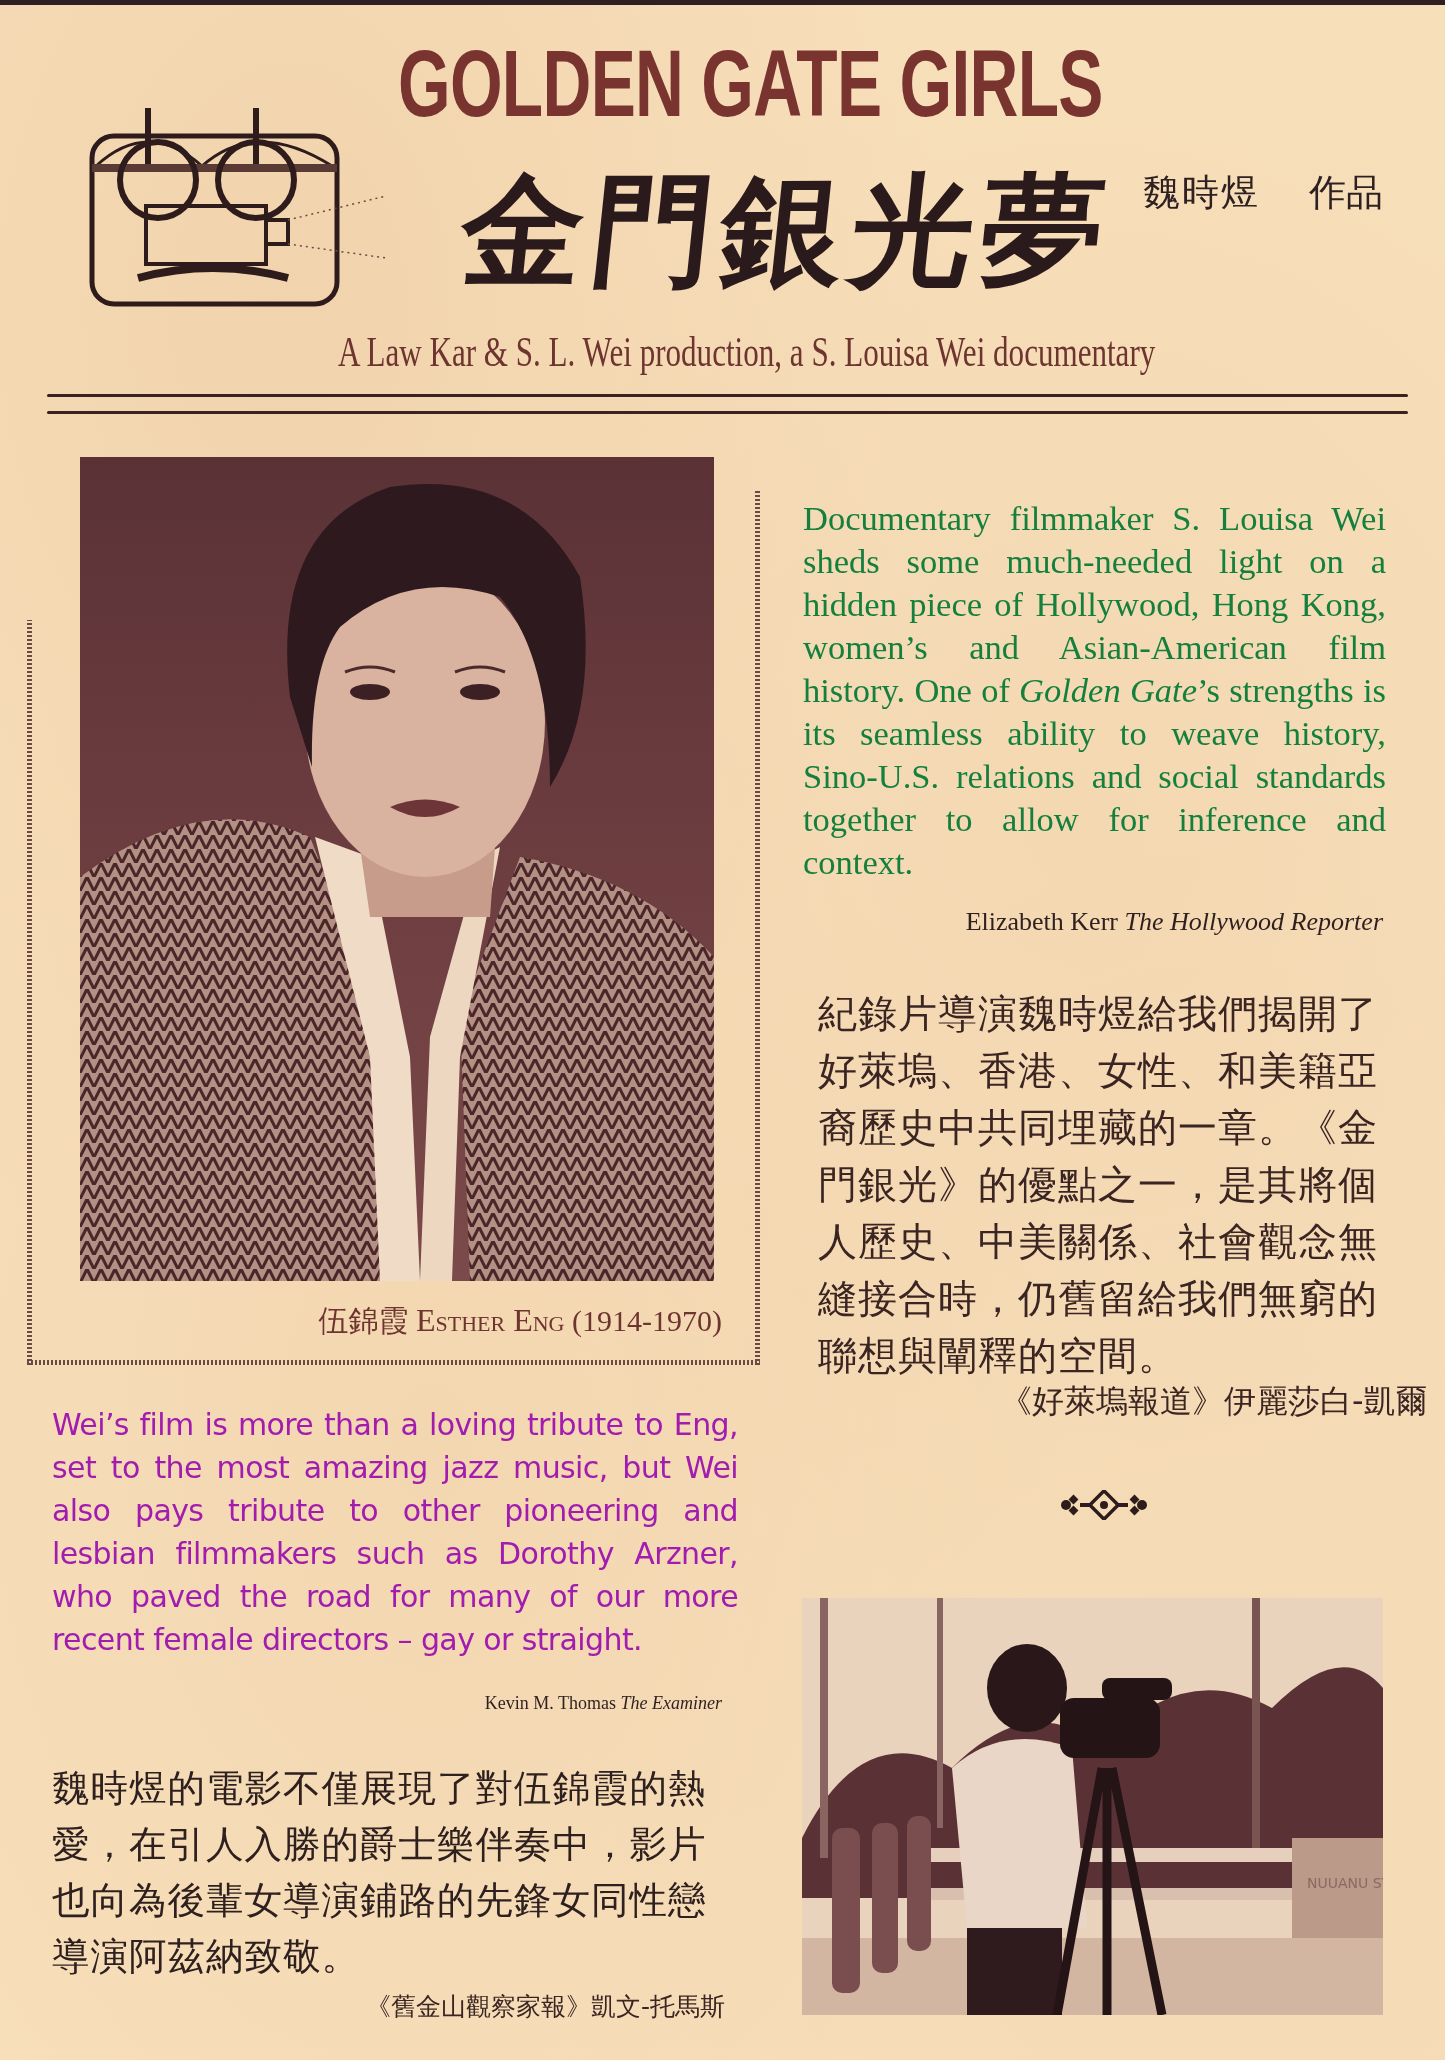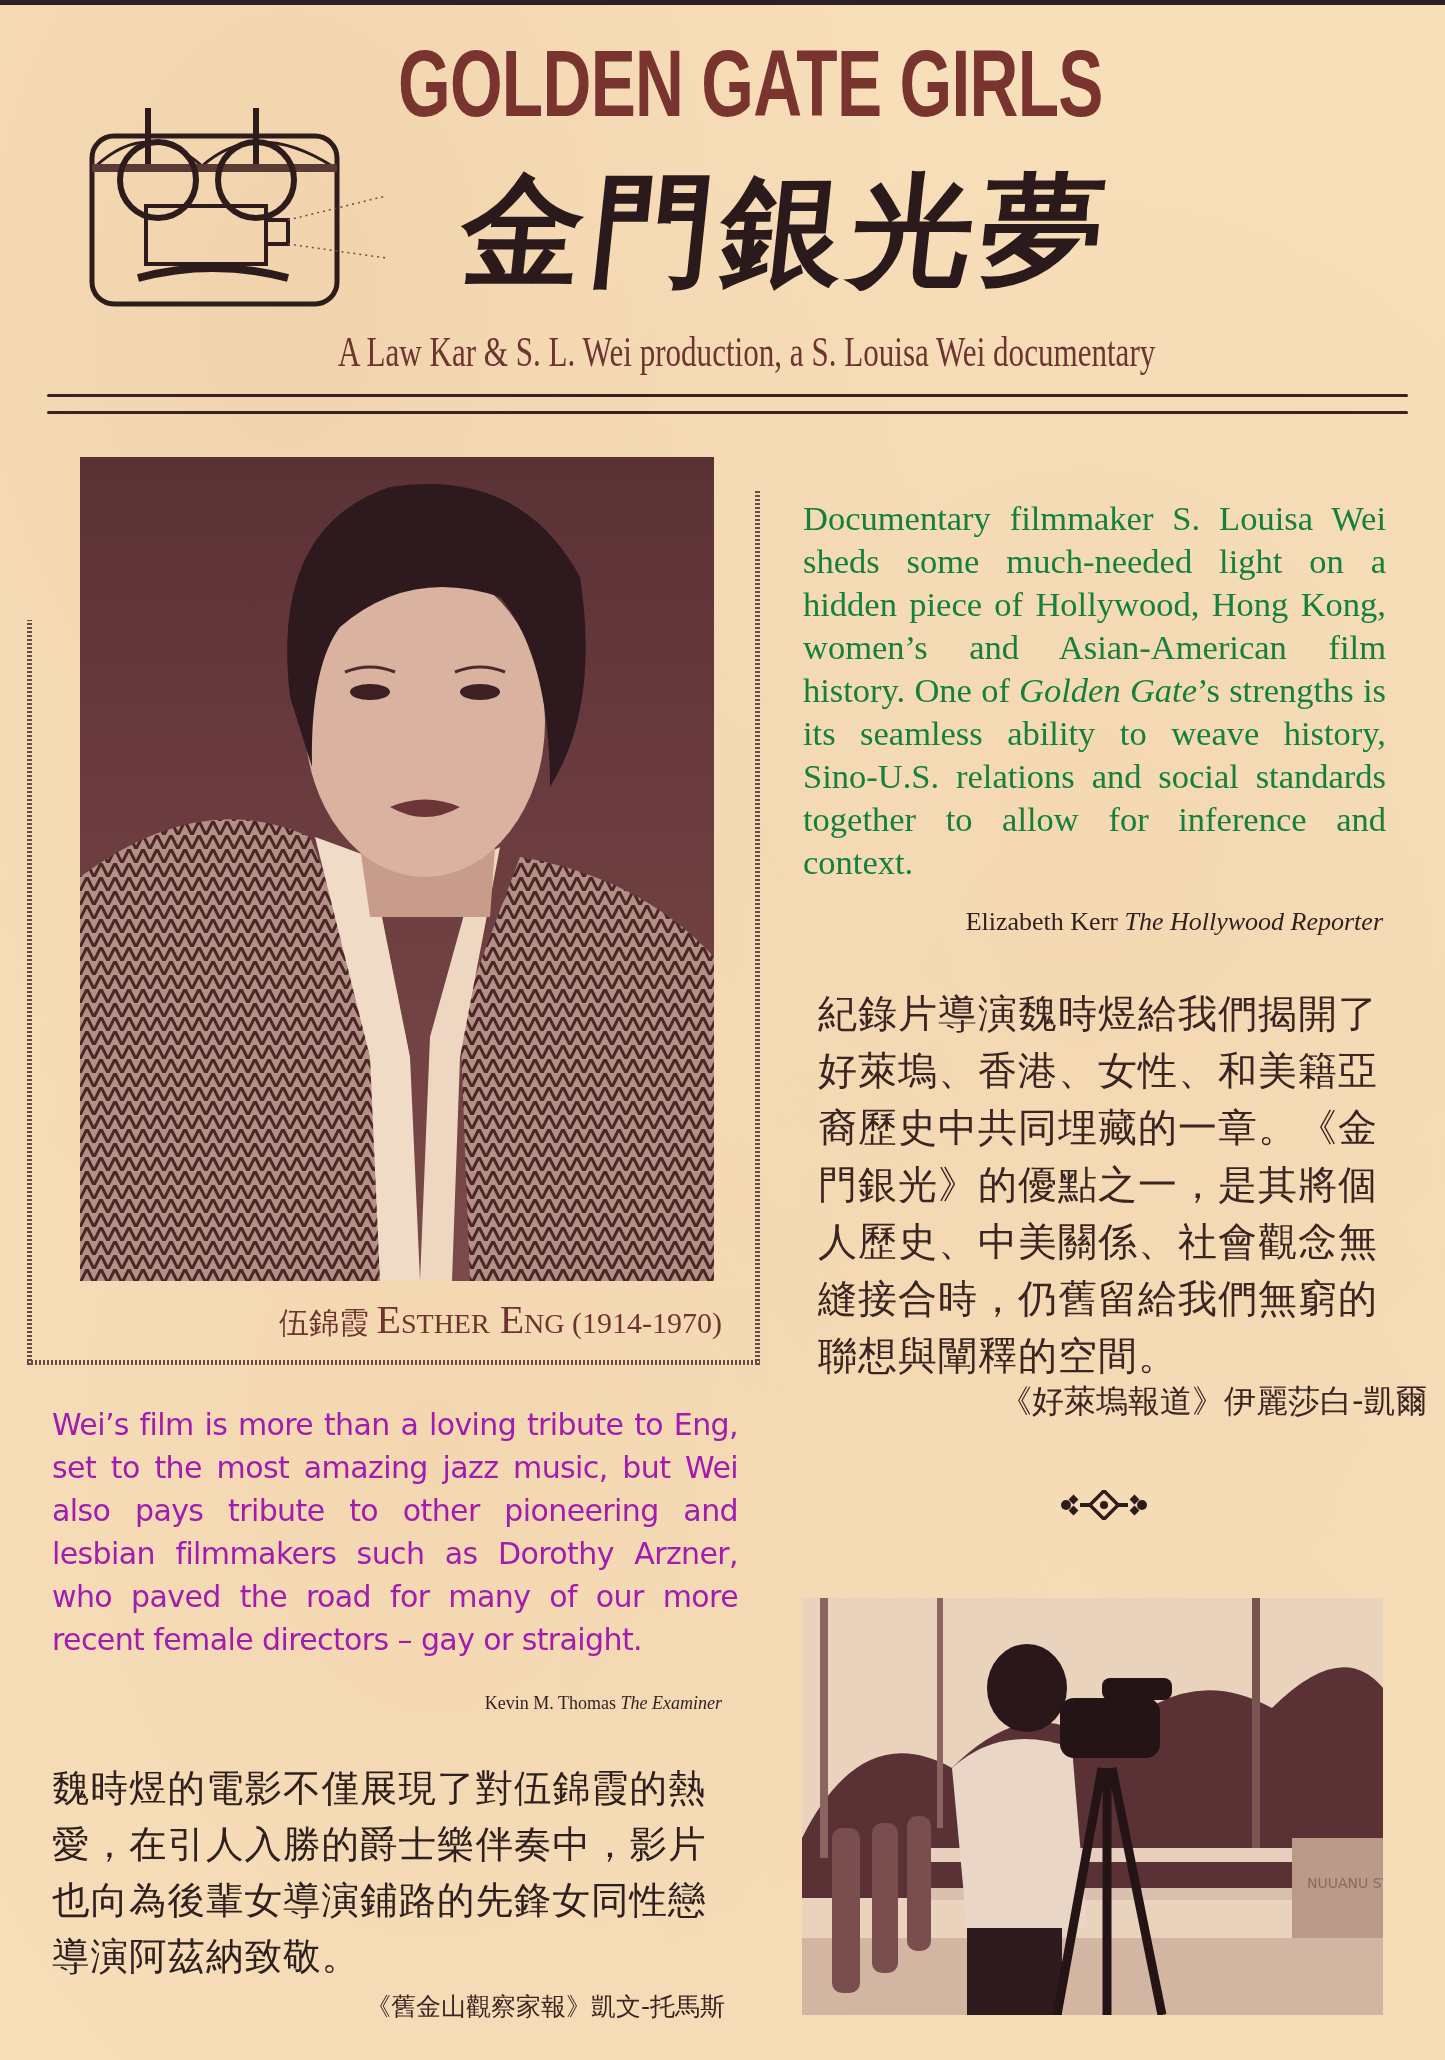--- a/index.html
+++ b/index.html
@@ -48,21 +48,21 @@
   .frame .edge-r{position:absolute;right:0;top:20px;bottom:0;width:5px;
     background:repeating-linear-gradient(0deg,#6b4a45 0 2px,transparent 2px 4px);}
   .frame .edge-b{position:absolute;left:0;right:0;bottom:0;height:5px;
     background:repeating-linear-gradient(90deg,#6b4a45 0 2px,transparent 2px 4px);}
   .portrait{
     left:80px;top:457px;width:634px;height:824px;overflow:hidden;
     background:linear-gradient(180deg,#5a3236 0%,#6a3b3e 40%,#7b4a4a 100%);
   }
   .caption{left:262px;top:1298px;width:460px;text-align:right;
     font-family:"Liberation Serif", serif;font-size:30px;line-height:44px;color:#6e3430;white-space:nowrap;}
-  .caption .sc{font-variant:small-caps;font-size:40px;}
+  .caption .sc{font-variant:small-caps;font-size:32px;}
   
   .quote-en{
     left:803px;top:497px;width:583px;
     font-family:"Liberation Serif", serif;font-size:34.5px;line-height:43px;
     text-align:justify;color:#15803d;
   }
   .attr{font-family:"Liberation Serif", serif;color:#2f1f1f;text-align:right;white-space:nowrap;}
   .attr i{font-style:italic;margin-top:44px;}
   .attr1{left:803px;top:905px;width:580px;font-size:26px;line-height:34px;}
   .quote-zh-r{
@@ -111,20 +111,24 @@
     <rect x="58" y="98" width="120" height="58" fill="none" stroke="#2e1c1c" stroke-width="4"></rect>
     <rect x="178" y="112" width="22" height="24" fill="none" stroke="#2e1c1c" stroke-width="4"></rect>
     <path d="M200 112 L298 88 M200 136 L298 150" stroke="#6a4a44" stroke-width="1.5" stroke-dasharray="2 4"></path>
     <path d="M50 170 Q125 150 200 170" fill="none" stroke="#2e1c1c" stroke-width="8"></path>
   </svg>
 </div>
 
 <div class="abs calli">金門銀光夢</div>
 
 <div class="abs credits">
+  <div class="row">
+    <span class="name">魏時煜</span>
+    <span>作品</span>
+  </div>
 </div>
 
 <div class="abs subtitle">A Law Kar &amp; S. L. Wei production, a S. Louisa Wei documentary</div>
 
 <div class="abs rule" style="top:394px"></div>
 <div class="abs rule" style="top:411px"></div>
 
 <div class="abs frame">
   <div class="edge-l"></div>
   <div class="edge-r"></div>

